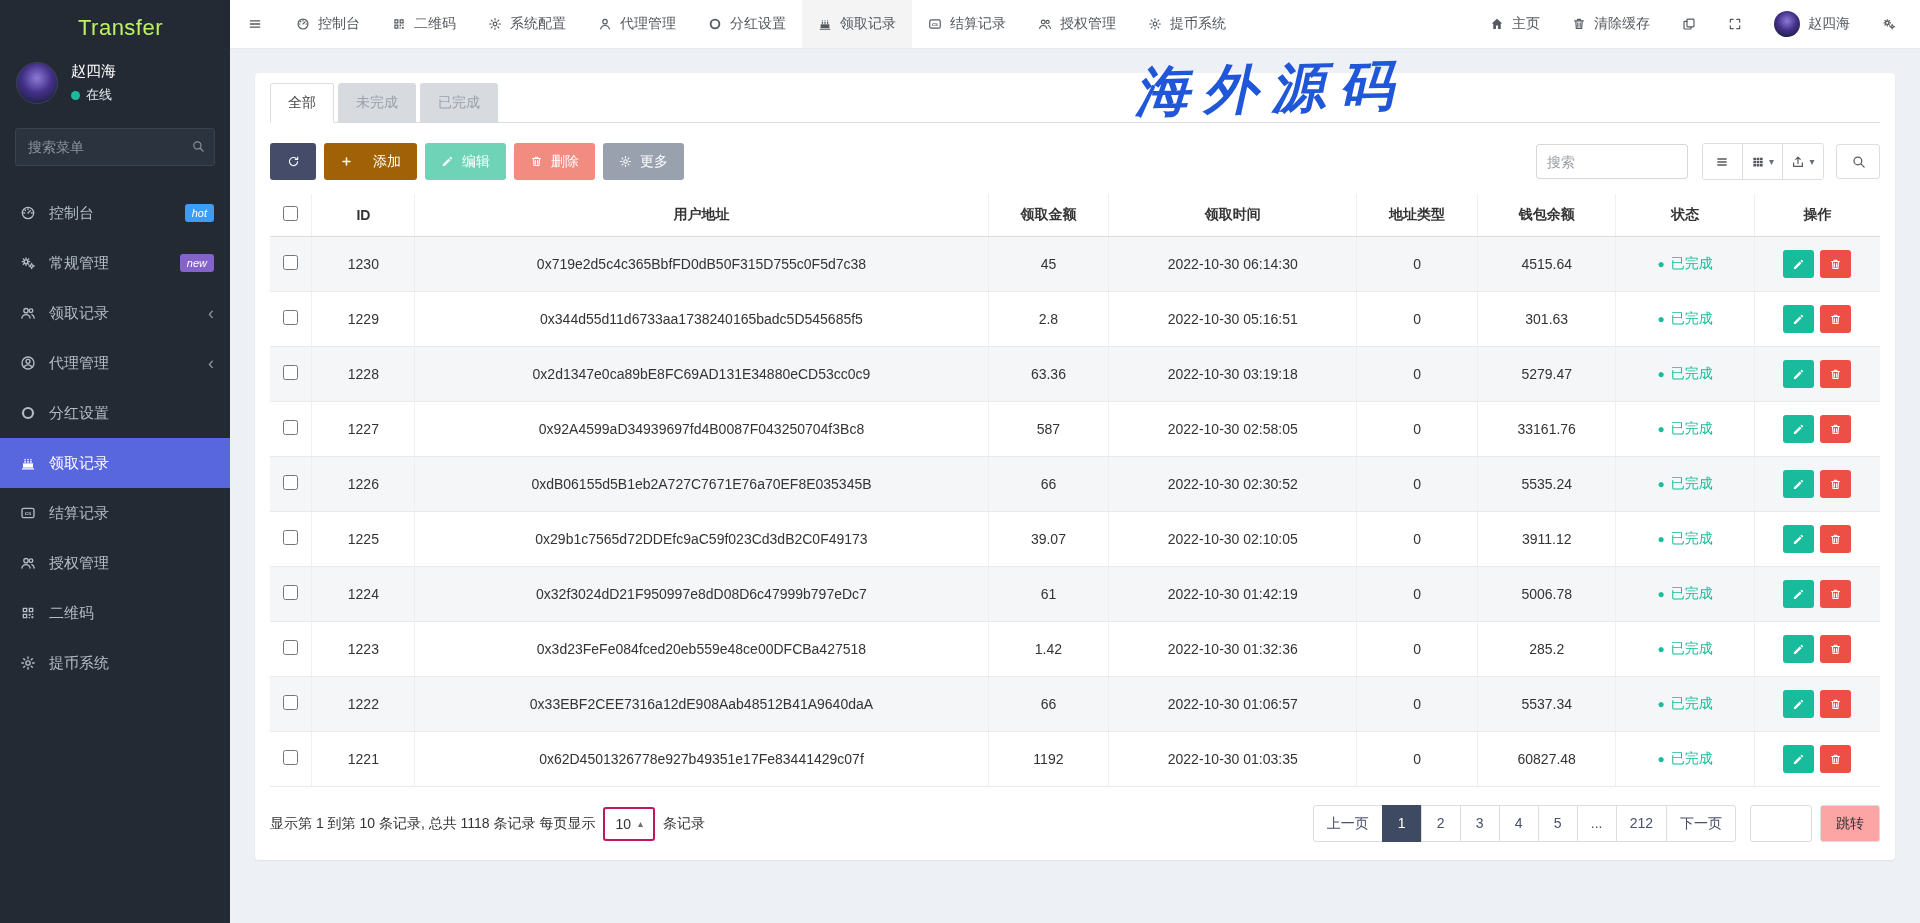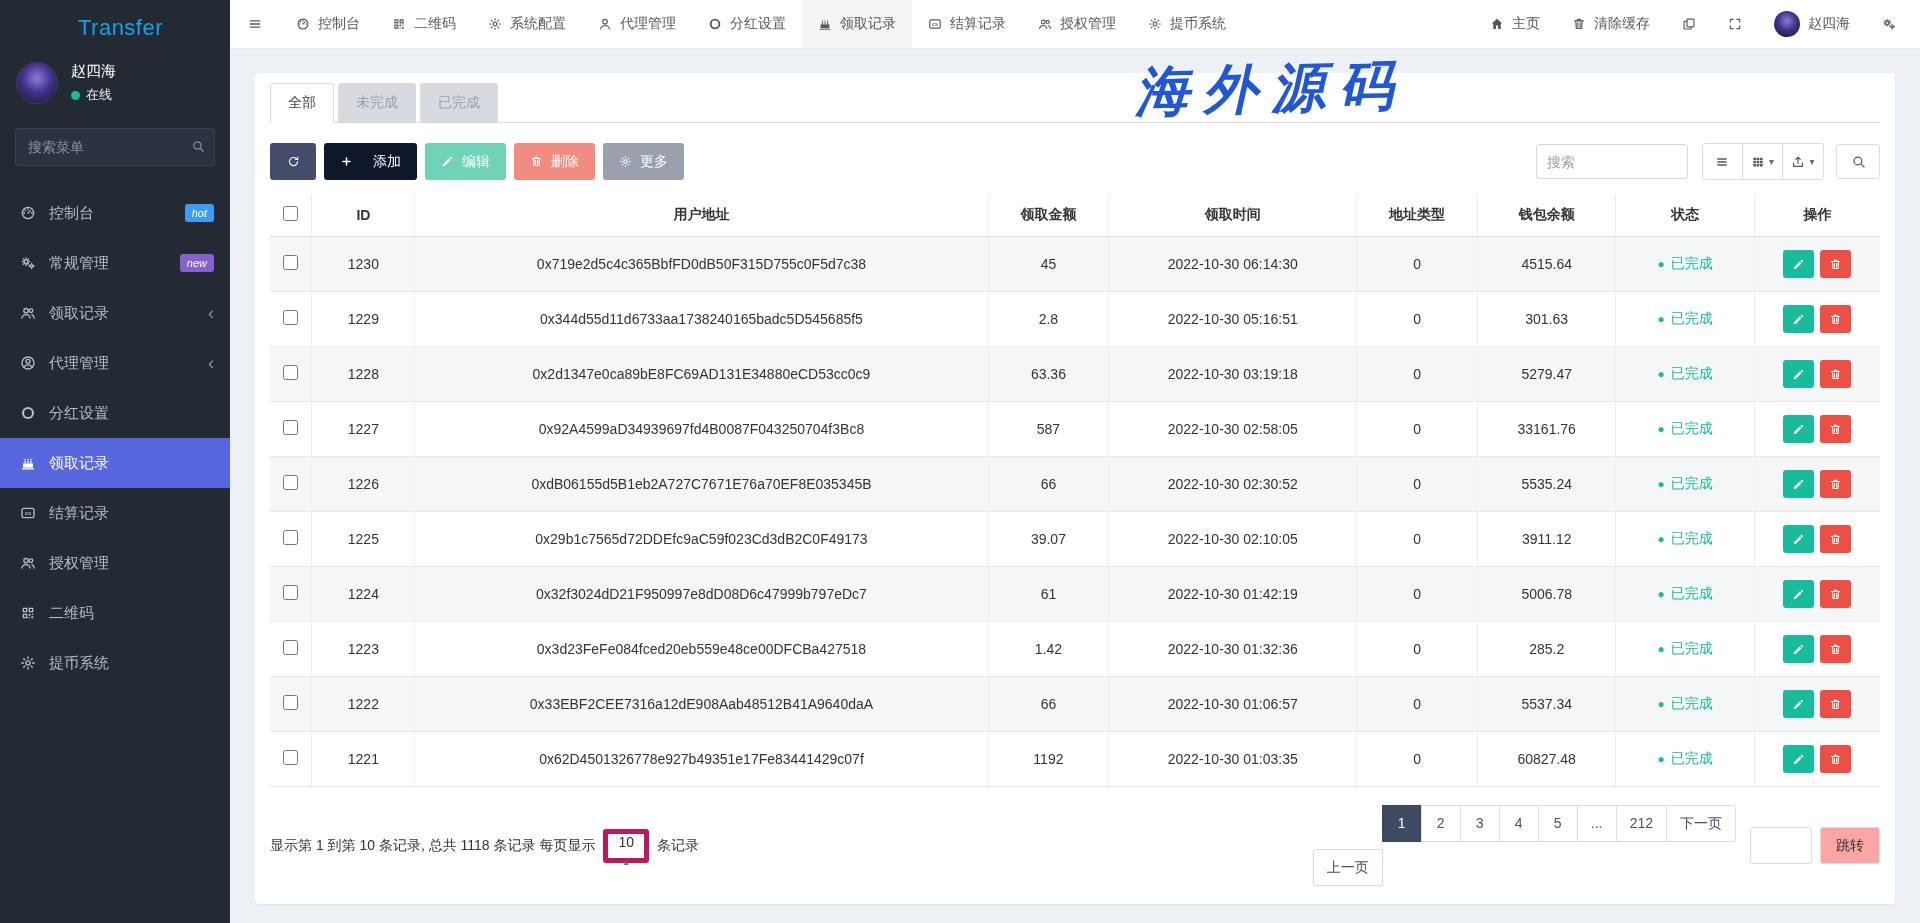--- a/index.html
+++ b/index.html
@@ -7,21 +7,21 @@
   body {
     font-family:"Liberation Sans","DejaVu Sans",sans-serif;
     background:#edf0f4; color:#333; overflow:hidden; display:flex;
     font-size:14px;
   }
   
   .ic { width:15px; height:15px; flex:none; fill:none; stroke:currentColor; stroke-width:2; stroke-linecap:round; stroke-linejoin:round; display:inline-block; vertical-align:middle; }
   .caret { font-size:10px; line-height:1; color:#6a6f76; }
   
   .sidebar { width:230px; min-width:230px; background:#242a34; height:100%; color:#b3bdc7; }
-  .brand { height:56px; display:flex; align-items:center; justify-content:center; color:#0ea5e9; font-size:22px; letter-spacing:.5px;margin-left:11px; }
+  .brand { height:56px; display:flex; align-items:center; justify-content:center; color:#bef264; font-size:22px; letter-spacing:.5px;margin-left:11px; }
   .user-panel { display:flex; align-items:center; gap:13px; padding:6px 16px 14px; }
   .avatar-lg { width:42px; height:42px; border-radius:50%; background:radial-gradient(circle at 50% 38%, #8f7bd8 0%, #43318a 45%, #101828 100%); border:1px solid #3a4250; }
   .user-name { color:#fff; font-size:15px; margin-bottom:5px; }
   .user-status { font-size:13px; color:#e8edf1; display:flex; align-items:center; gap:6px; }
   .dot-online { width:9px; height:9px; border-radius:50%; background:#18bc9c; display:inline-block; }
   .side-search { position:relative; margin:10px 15px 22px; }
   .side-search input { width:100%; height:38px; background:#2b333e; border:1px solid #39424e; border-radius:3px; color:#aab4bf; padding:0 32px 0 12px; font-size:14px; outline:none; }
   .side-search input::placeholder { color:#8a949f; }
   .side-search .ic { position:absolute; right:10px; top:11px; color:#8a949f; width:14px; height:14px; }
   .menu-item { height:50px; display:flex; align-items:center; gap:13px; padding:0 16px 0 20px; font-size:15px; cursor:pointer; color:#b3bdc7; }
@@ -46,21 +46,21 @@
   .card { background:#fff; border-radius:4px; box-shadow:0 1px 2px rgba(0,0,0,.06); padding:10px 15px 18px; }
   
   .tabs { display:flex; gap:4px; border-bottom:1px solid #ddd; margin-bottom:20px; }
   .tab { padding:10px 17px; background:#d7dbe0; color:#9aa1a9; font-size:14px; border:1px solid transparent; border-bottom:none; border-radius:3px 3px 0 0; margin-bottom:-1px; cursor:pointer; }
   .tab.active { background:#fff; color:#444; border-color:#ddd; border-bottom:1px solid #fff; }
   
   .toolbar { display:flex; align-items:center; margin-bottom:14px; }
   .btn { height:37px; border:none; border-radius:3px; color:#fff; font-size:14px; display:inline-flex; align-items:center; gap:8px; padding:0 16px; margin-right:8px; cursor:pointer; font-family:inherit; }
   .btn .ic { width:13px; height:13px; }
   .btn-refresh { background:#444c69; width:46px; justify-content:center; padding:0; }
-  .btn-add { background:#0f172a;gap:20px; }
+  .btn-add { background:#a16207;gap:20px; }
   .btn-edit { background:#6fd3b8; }
   .btn-del { background:#f28b80; }
   .btn-more { background:#99a0ae; }
   .toolbar-right { margin-left:auto; display:flex; align-items:center; }
   .search-input { width:152px; height:35px; border:1px solid #d7d7d7; border-radius:3px; padding:4px 10px; font-size:14px; color:#555; margin-right:14px; outline:none; }
   .search-input::placeholder { color:#9aa0a6; }
   .btn-group { display:flex; border:1px solid #ddd; border-radius:3px; overflow:hidden; }
   .tool-btn { min-width:40px; height:35px; background:#fff; border:none; border-right:1px solid #ddd; display:flex; align-items:center; justify-content:center; gap:4px; color:#54595f; cursor:pointer; padding:0 8px; }
   .tool-btn:last-child { border-right:none; }
   .tool-btn .ic { width:14px; height:14px; }
@@ -75,25 +75,25 @@
   .status { color:#18bc9c; display:inline-flex; align-items:center; gap:6px; }
   .status .dot { font-size:12px; line-height:1; }
   .mini-btn { width:31px; height:28px; border:none; border-radius:3px; display:inline-flex; align-items:center; justify-content:center; color:#fff; cursor:pointer; vertical-align:middle; }
   .mini-btn .ic { width:13px; height:13px; }
   .mini-edit { background:#18bc9c; margin-right:6px; }
   .mini-del { background:#ee4f44; }
   input[type=checkbox] { width:15px; height:15px; cursor:pointer; }
   
   .table-footer { display:flex; align-items:center; margin-top:18px; font-size:14px; color:#333;gap:8px; }
   .footer-left { display:flex; align-items:center; gap:8px; }
-  .page-size-box { border:5px solid #be185d; border-radius:3px; background:#fff; height:34px; padding:0 10px; display:inline-flex; align-items:center; gap:7px; cursor:pointer;flex-direction:column; }
+  .page-size-box { border:2px solid #be185d; border-radius:3px; background:#fff; height:34px; padding:0 10px; display:inline-flex; align-items:center; gap:7px; cursor:pointer; }
   .footer-right { margin-left:auto; display:flex; align-items:center; }
   .page-list { display:flex; list-style:none; }
   .page-item { min-width:40px; padding:0 13px; height:37px; line-height:35px; background:#fff; border:1px solid #ddd; margin-left:-1px; text-align:center; color:#48506b; cursor:pointer; font-size:14px; }
-  .page-item:first-child { border-radius:3px 0 0 3px; margin-left:0;margin-top:44px; }
+  .page-item:first-child { border-radius:3px 0 0 3px; margin-left:0; }
   .page-item:last-child { border-radius:0 3px 3px 0; }
   .page-item.active { background:#3e4a61; border-color:#3e4a61; color:#fff; }
   .jump-input { width:62px; height:37px; border:1px solid #ddd; border-radius:3px; margin-left:14px; outline:none; padding:0 8px; font-size:14px; }
   .jump-btn { height:37px; padding:0 15px; border:1px solid #ddd; border-radius:3px; background:#fca5a5; margin-left:8px; color:#333; font-size:14px; cursor:pointer; font-family:inherit; }
 </style>
 </head>
 <body>
 
 <svg width="0" height="0" style="position:absolute">
   <defs>

